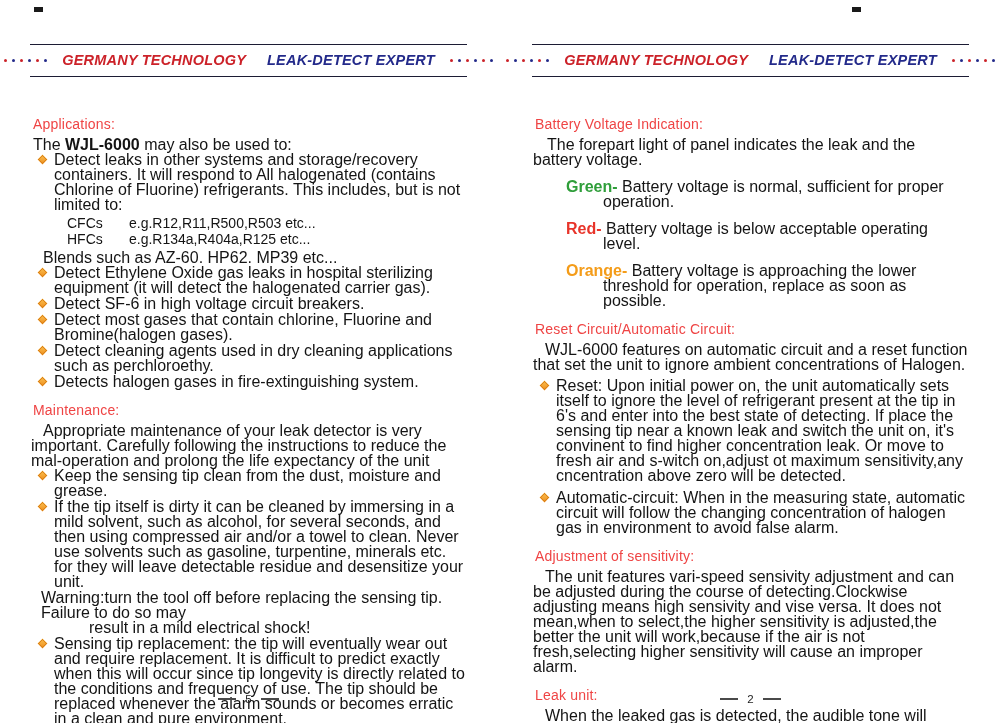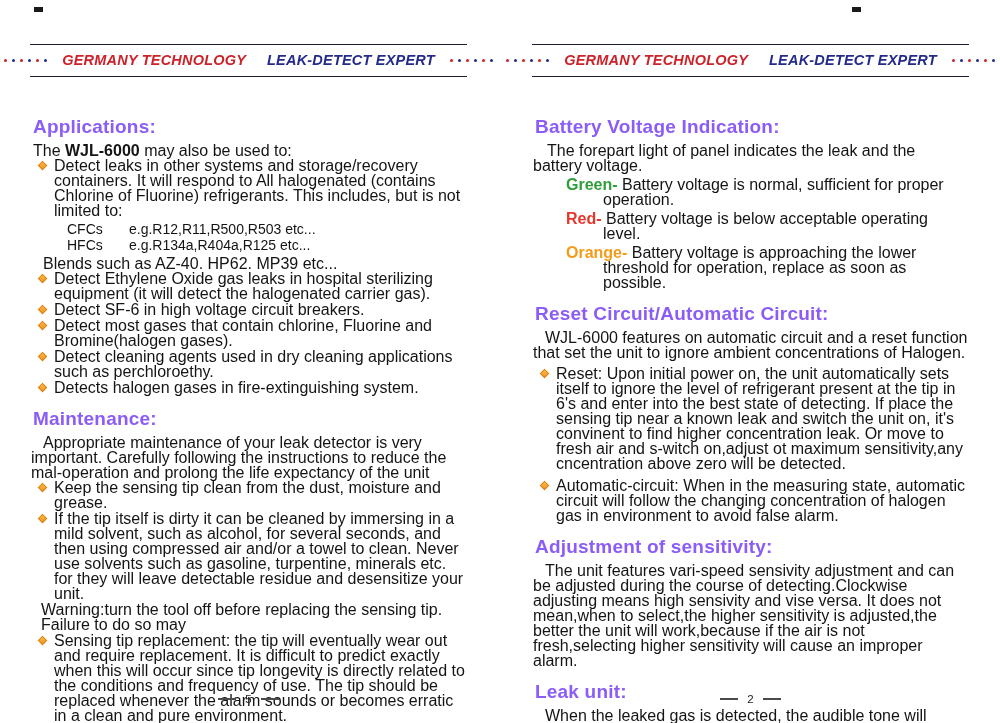--- a/index.html
+++ b/index.html
@@ -37,21 +37,21 @@
     font-size:14.5px; font-weight:bold; font-style:italic; letter-spacing:.2px;
   }
   .brand-red  { color:#cc2229; margin-right:6px; }
   .brand-blue { color:#232a8a; }
 
   .content { margin-top:39px; padding:0 1px; }
 
   .section { margin-top:13px; }
   .section:first-child { margin-top:0; }
   h2.hd {
-    font-size:19px; font-weight:bold; color:#8b5cf6;
+    font-size:14px; font-weight:normal; color:#ef4444;
     margin:0 0 5px 2px; letter-spacing:.2px;
   }
   p, .line { font-size:16px; line-height:15px; color:#141414; }
   .intro-line { margin-left:2px; }
   .indent1 { text-indent:12px; }
   .indent2 { text-indent:14px; }
 
   .bullet { display:flex; align-items:flex-start; margin:0 0 1px 6px; }
   .diamond {
     width:7px; height:7px; flex:0 0 7px;
@@ -63,21 +63,21 @@
   .bullet p { flex:1; }
 
   .reftable { margin:4px 0 3px 36px; }
   .refrow { display:flex; font-size:14px; line-height:15.5px; }
   .refname { width:62px; }
   .blends { margin-left:12px; }
 
   .warning { color:#b03228; margin:1px 0 1px 10px; }
   .warning .l2 { margin-left:48px; }
 
-  .batt { padding-left:70px; text-indent:-37px; margin-top:4px; }
+  .batt { padding-left:70px; text-indent:-37px; margin-top:12px; }
   .batt b { font-weight:bold; }
 
   .pageno {
     position:absolute; bottom:18px; left:0; right:0;
     display:flex; justify-content:center; align-items:center; gap:9px;
     font-size:11.5px; color:#222;
   }
   .dashline { width:18px; height:1.5px; background:#4a4a4a; }
 </style>
 </head>
@@ -123,21 +123,21 @@
         <div class="reftable">
           <div class="refrow">
             <span class="refname">CFCs</span>
             <span>e.g.R12,R11,R500,R503 etc...</span>
           </div>
           <div class="refrow">
             <span class="refname">HFCs</span>
             <span>e.g.R134a,R404a,R125 etc...</span>
           </div>
         </div>
-        <p class="blends">Blends such as AZ-40. HP62. MP39 etc...</p>
+        <p class="blends">Blends such as AZ-60. HP62. MP39 etc...</p>
 
         <div class="bullet">
           <span class="diamond"></span>
           <p>Detect Ethylene Oxide gas leaks in hospital sterilizing equipment (it will detect the halogenated carrier gas).</p>
         </div>
         <div class="bullet">
           <span class="diamond"></span>
           <p>Detect SF-6 in high voltage circuit breakers.</p>
         </div>
         <div class="bullet">
@@ -162,20 +162,21 @@
           <span class="diamond"></span>
           <p>Keep the sensing tip clean from the dust, moisture and grease.</p>
         </div>
         <div class="bullet">
           <span class="diamond"></span>
           <p>If the tip itself is dirty it can be cleaned by immersing in a mild solvent, such as alcohol, for several seconds, and then using compressed air and/or a towel to clean. Never use solvents such as gasoline, turpentine, minerals etc. for they will leave detectable residue and desensitize your unit.</p>
         </div>
 
         <div class="warning">
           <p class="l1">Warning:turn the tool off before replacing the sensing tip. Failure to do so may</p>
+          <p class="l2">result in a mild electrical shock!</p>
         </div>
 
         <div class="bullet">
           <span class="diamond"></span>
           <p>Sensing tip replacement: the tip will eventually wear out and require  replacement. It is difficult to predict exactly when this will occur since tip longevity is directly related to the conditions and frequency of use. The tip should be replaced whenever the alarm sounds or becomes erratic in a clean and pure environment.</p>
         </div>
       </div>
 
     </div>
 

